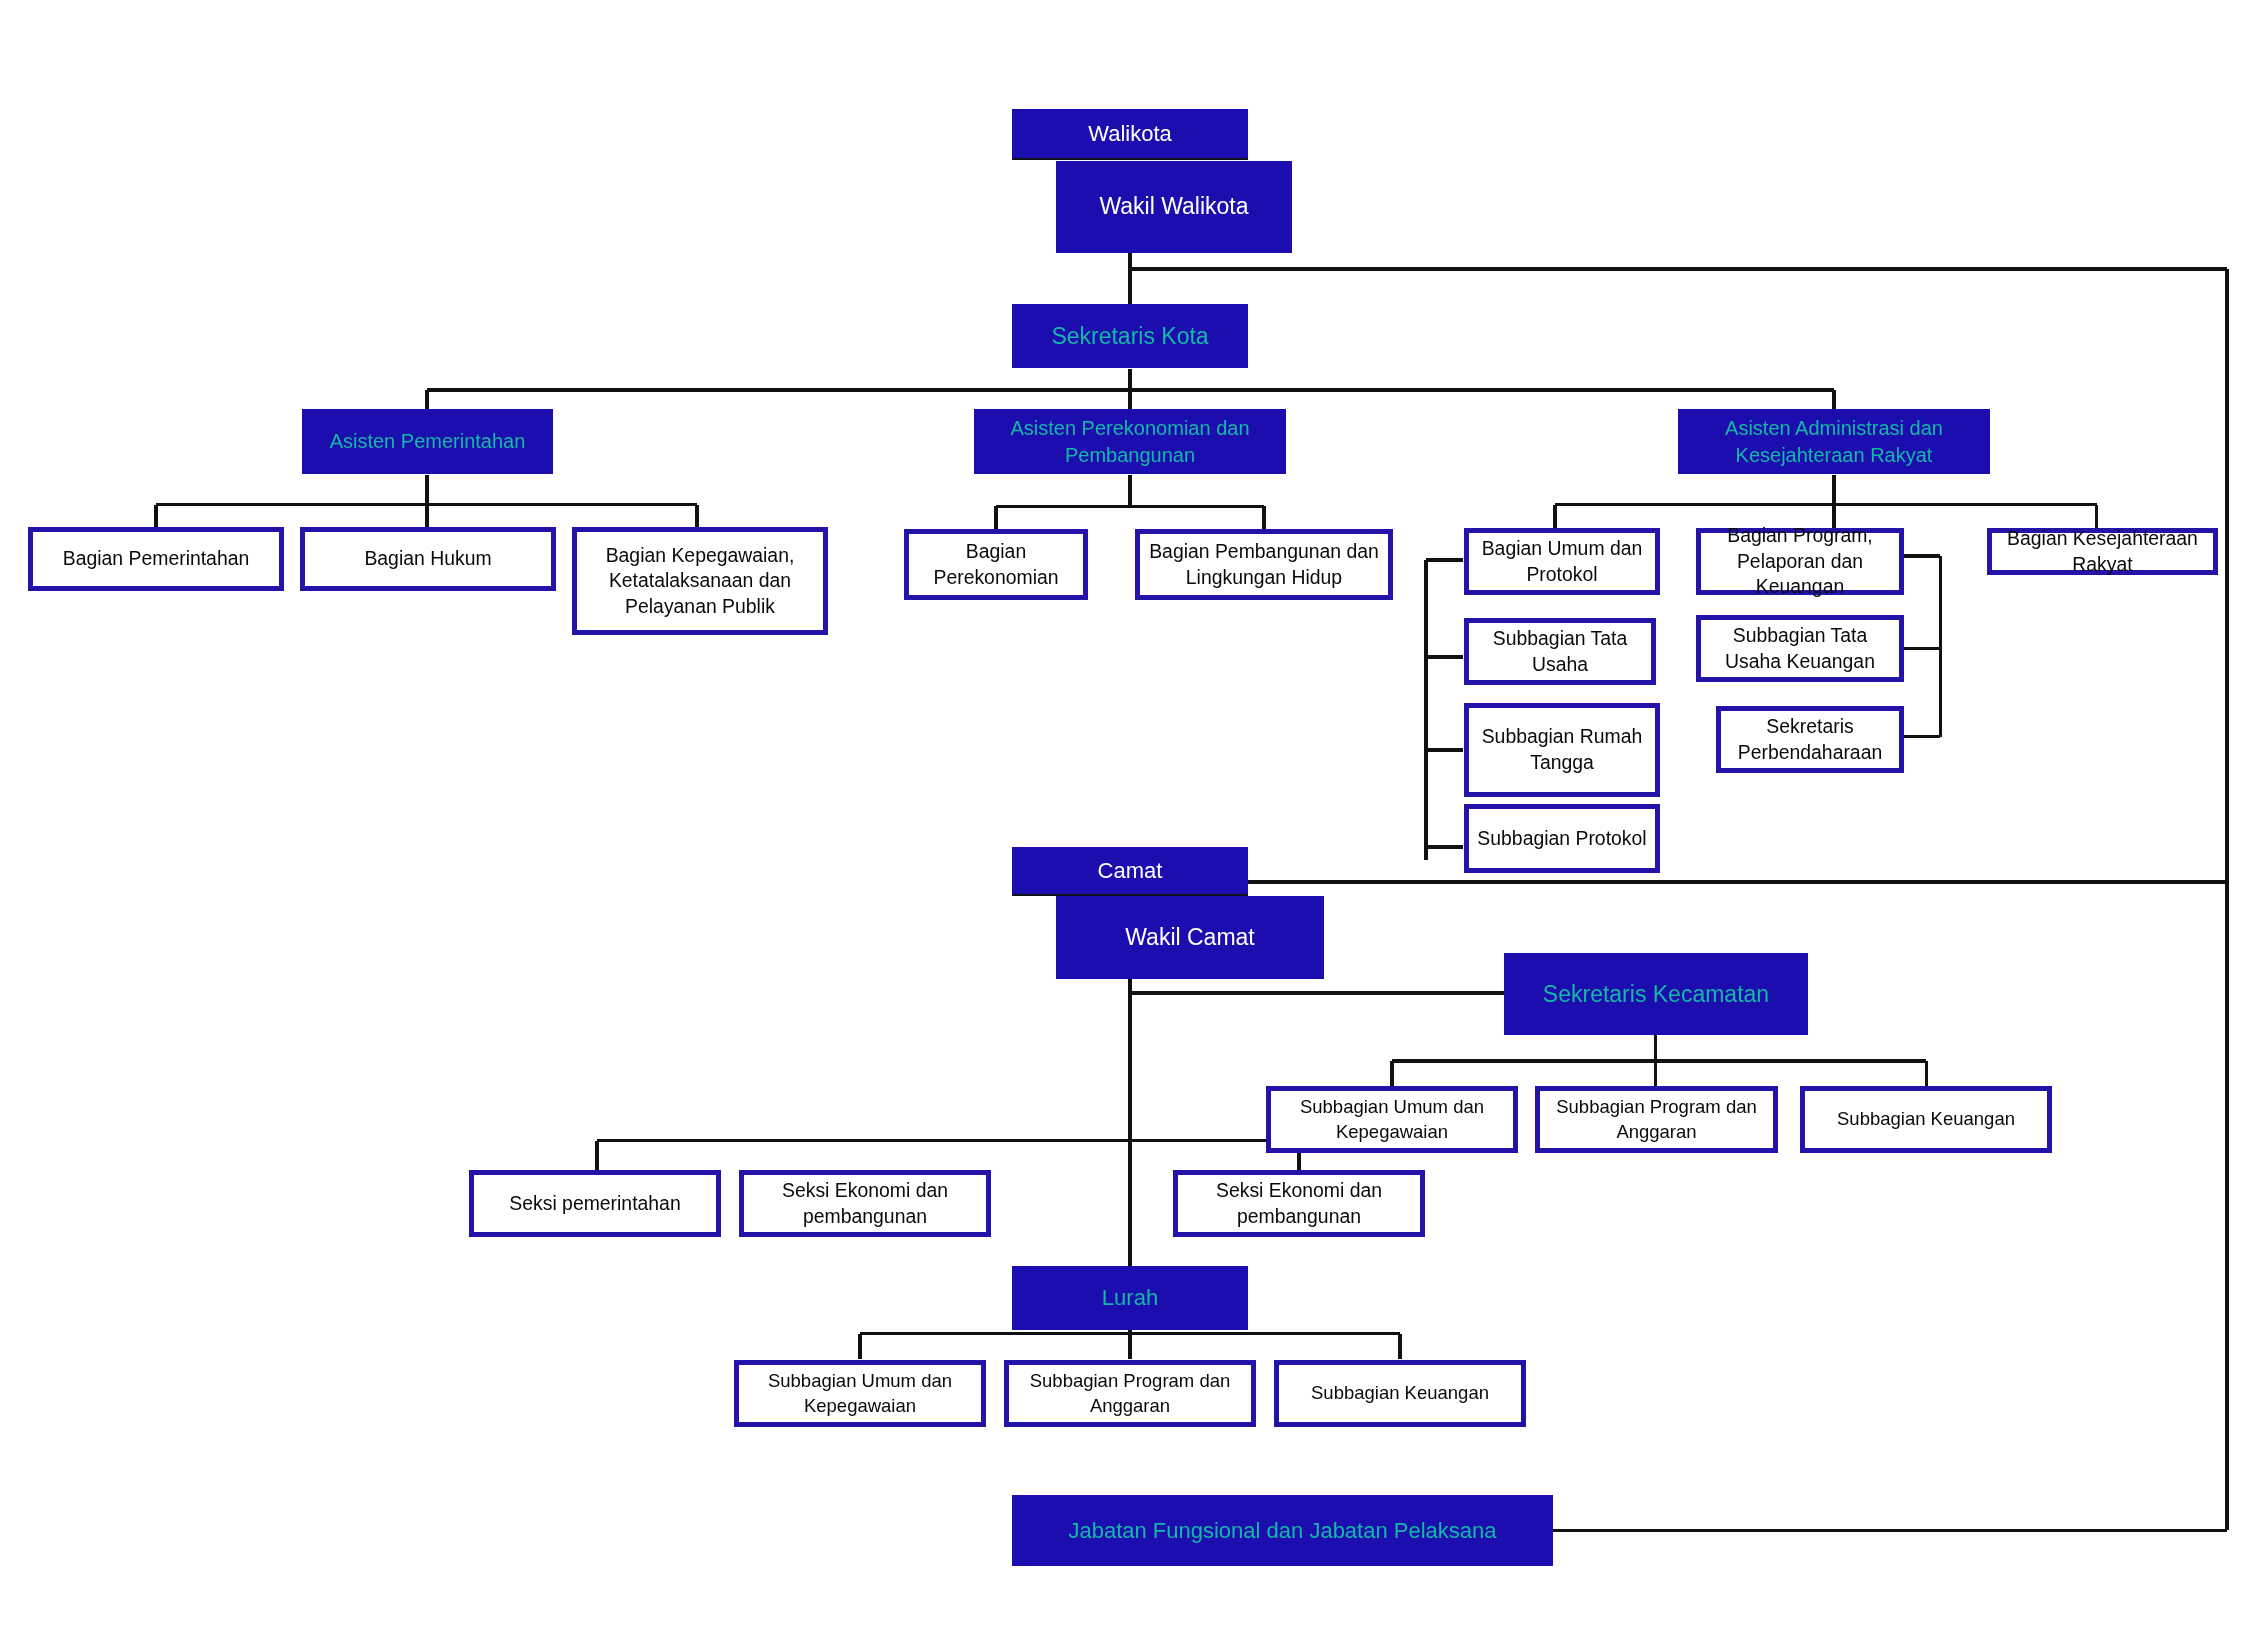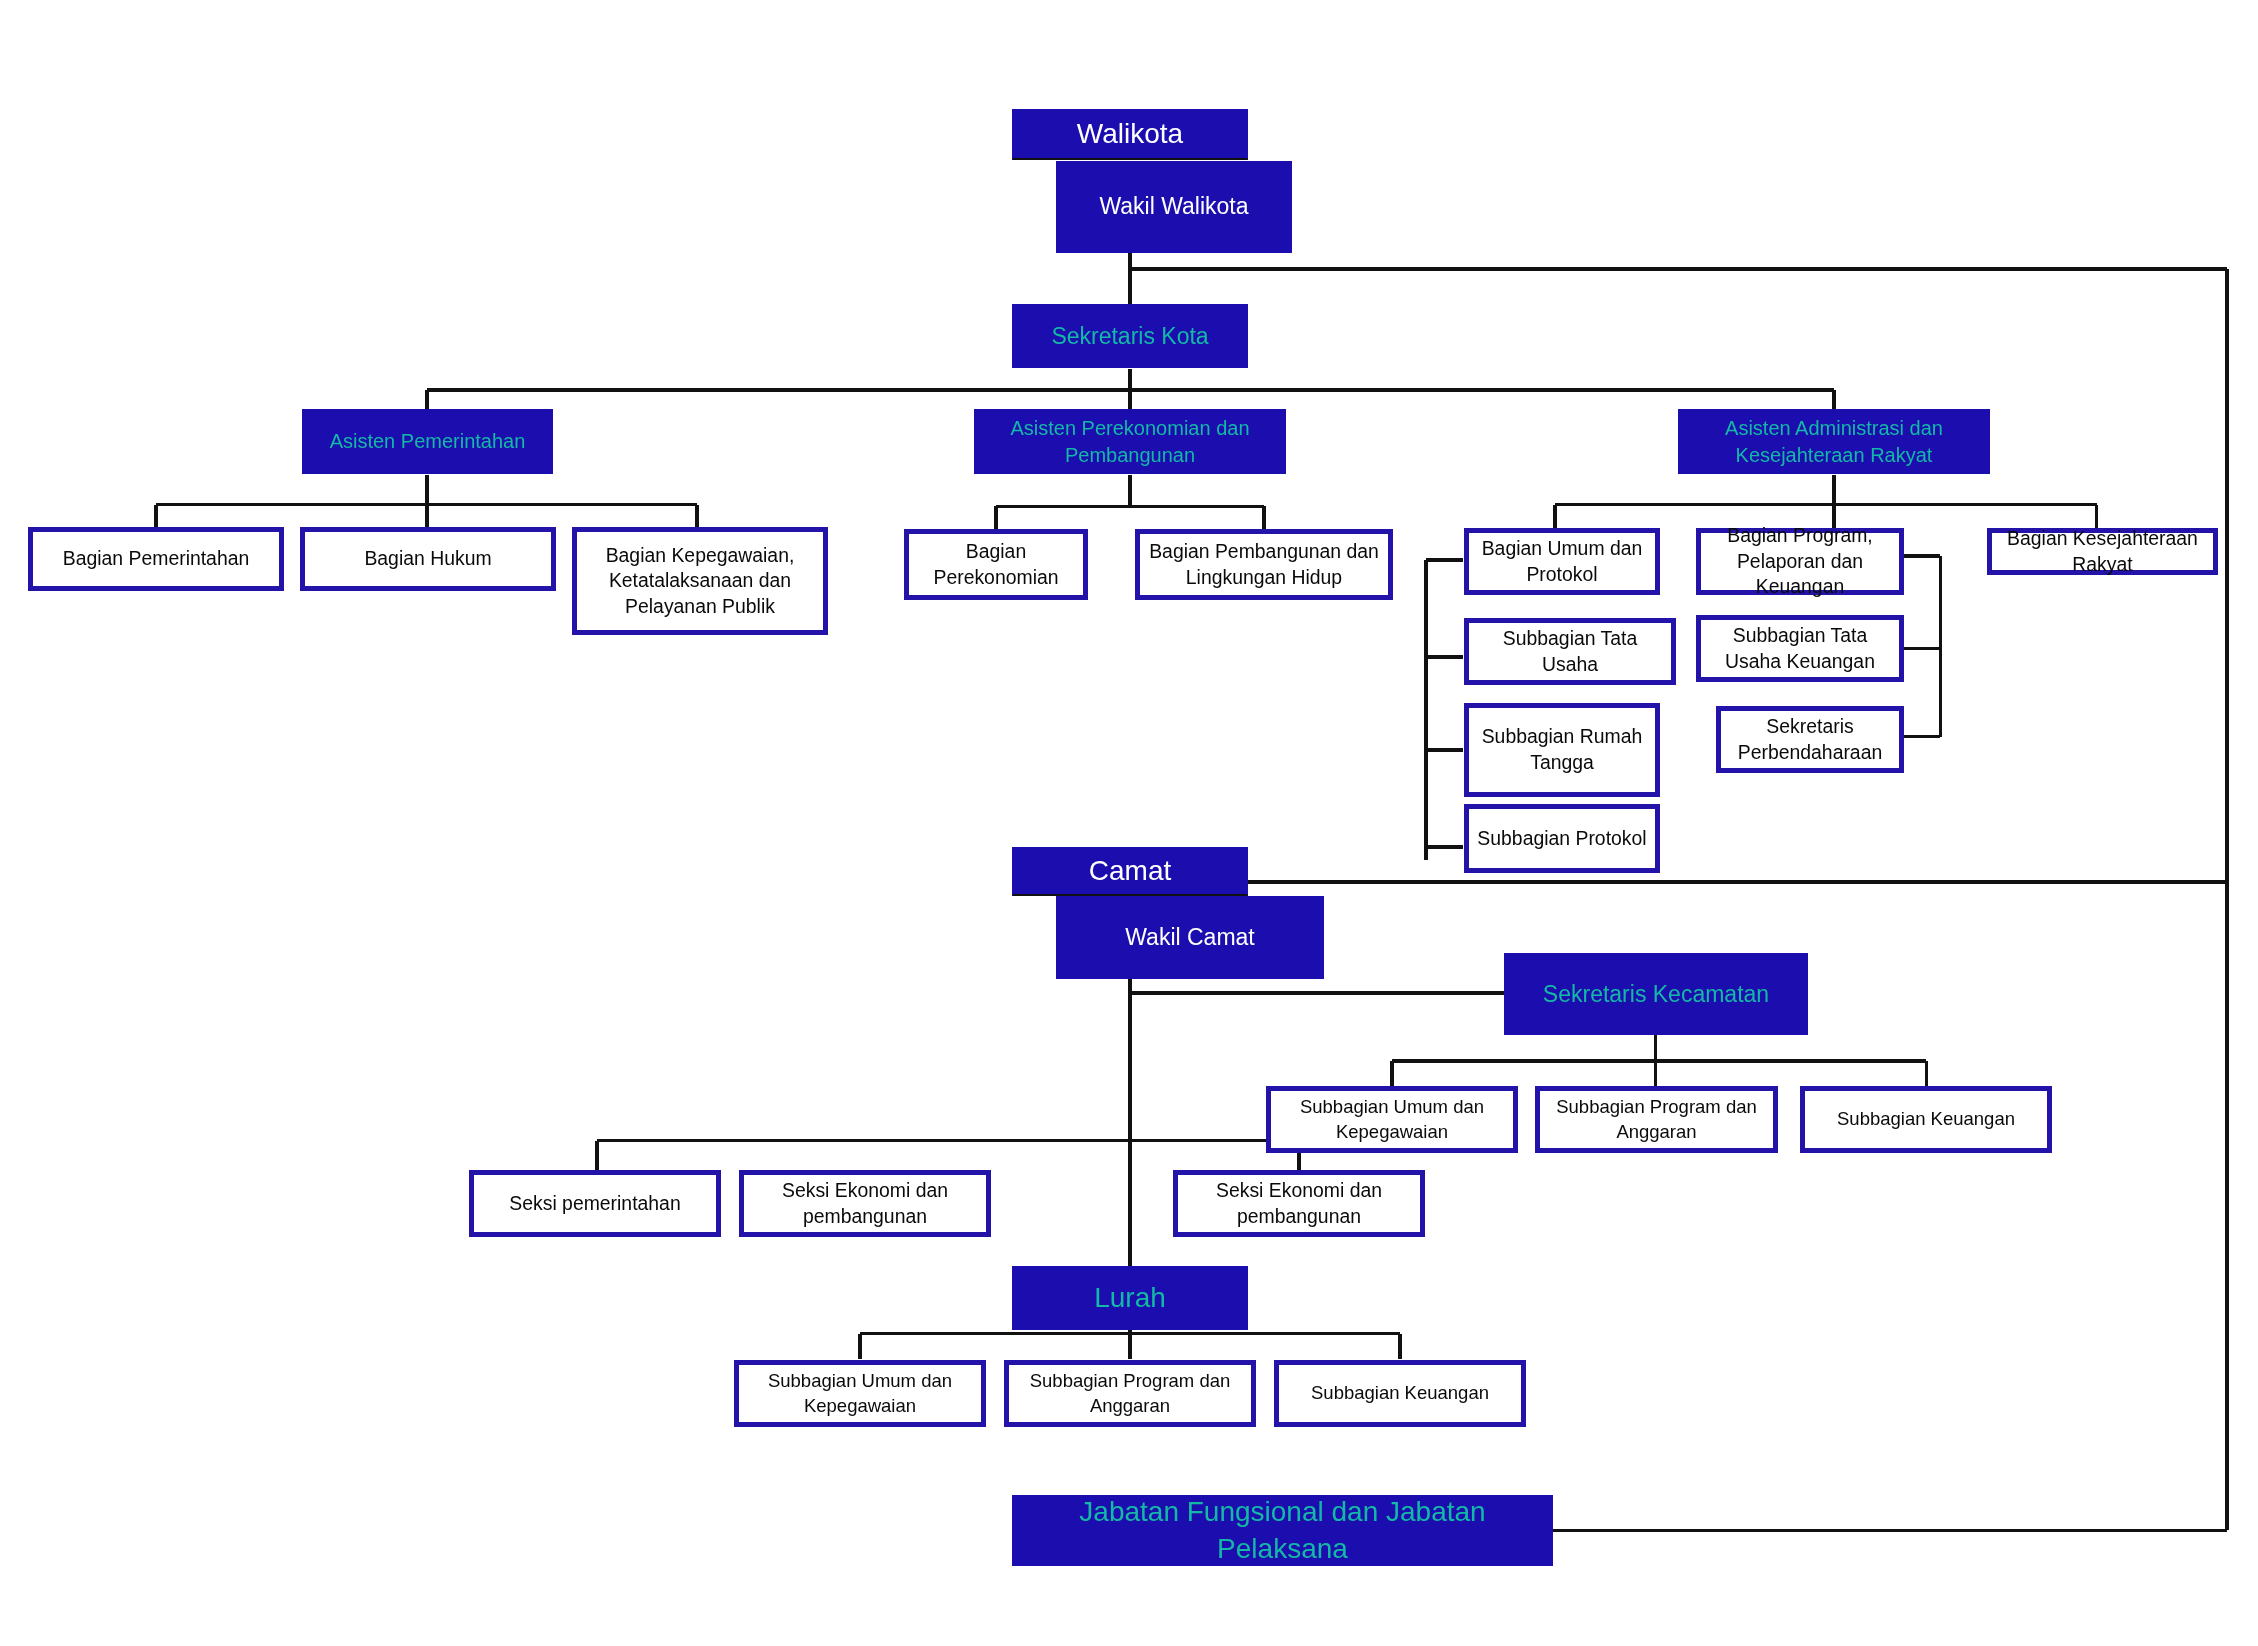--- a/index.html
+++ b/index.html
@@ -50,21 +50,21 @@
     border: 0.9px solid #1C0EAE;
     border-bottom: 2.6px solid #111111;
   }
   .node.stacked-bottom {
     background: #1C0EAE;
     color: #ffffff;
     border: 0.9px solid #1C0EAE;
     border-top: none;
     margin-left: 44px;
   }
-  .fs-28 { font-size: 28px; }
+  .fs-28 { font-size: 22px; }
   .fs-26 { font-size: 23px; }
   .fs-23 { font-size: 20px; }
   .fs-22 { font-size: 19.4px; }
   .fs-21 { font-size: 18.5px; }
 </style>
 </head>
 <body>
 
 <div id="canvas">
 
@@ -178,21 +178,21 @@
   <div class="node outlined fs-22" style="left:1464px; top:528px; width:196px; height:67px;">
     <span>Bagian Umum dan Protokol</span>
   </div>
   <div class="node outlined fs-22" style="left:1696px; top:528px; width:208px; height:67px;">
     <span>Bagian Program, Pelaporan dan Keuangan</span>
   </div>
   <div class="node outlined fs-22" style="left:1987px; top:528px; width:231px; height:47px;">
     <span>Bagian Kesejahteraan Rakyat</span>
   </div>
 
-  <div class="node outlined fs-22" style="left:1464px; top:618px; width:212px; height:67px;align-items:center;">
+  <div class="node outlined fs-22" style="left:1464px; top:618px; width:192px; height:67px;align-items:center;">
     <span>Subbagian Tata Usaha</span>
   </div>
   <div class="node outlined fs-22" style="left:1464px; top:703px; width:196px; height:94px;">
     <span>Subbagian Rumah Tangga</span>
   </div>
   <div class="node outlined fs-22" style="left:1464px; top:804px; width:196px; height:69px;">
     <span>Subbagian Protokol</span>
   </div>
 
   <div class="node outlined fs-22" style="left:1696px; top:615px; width:208px; height:67px;">

